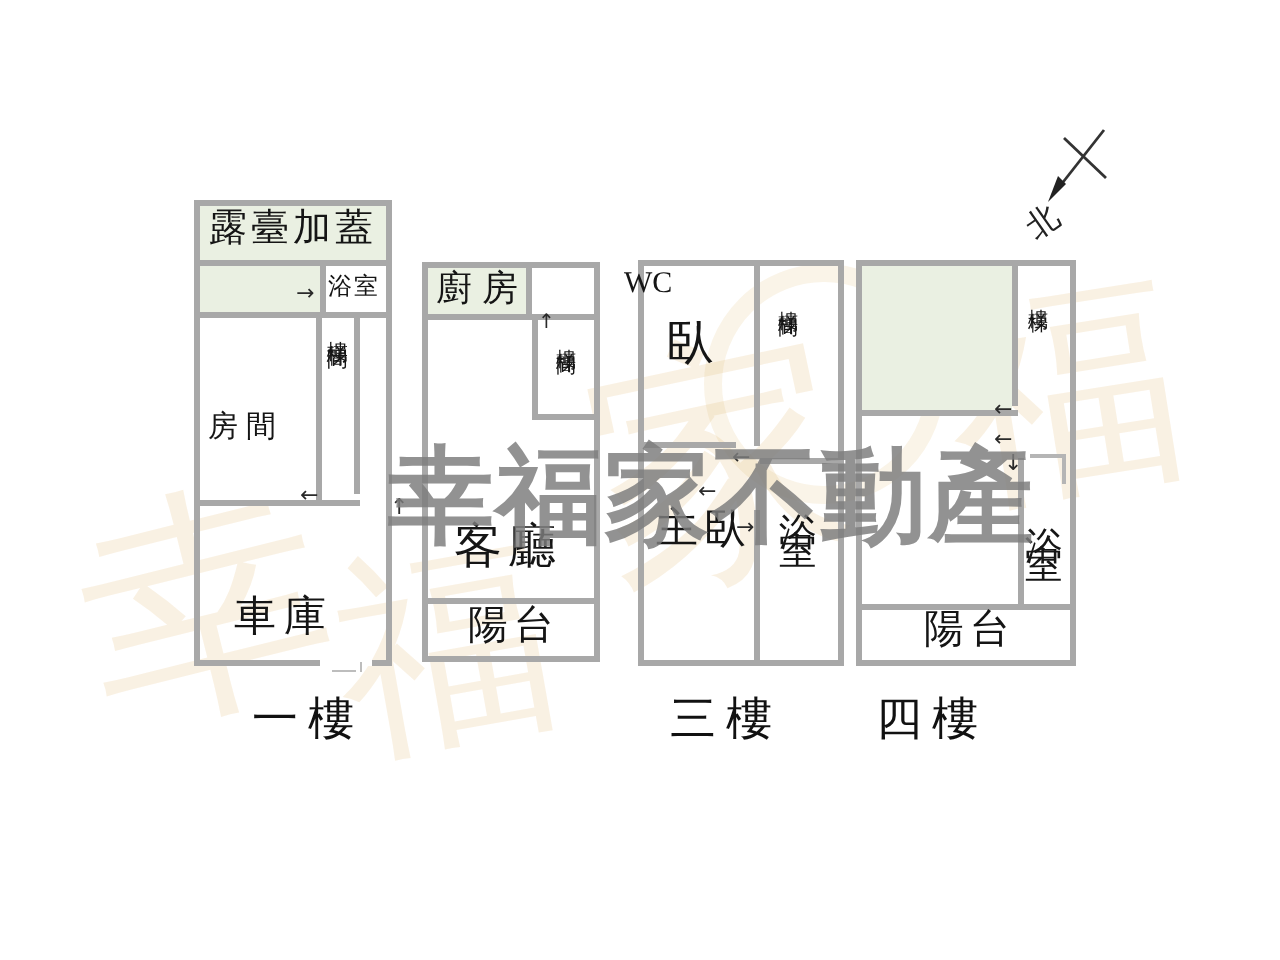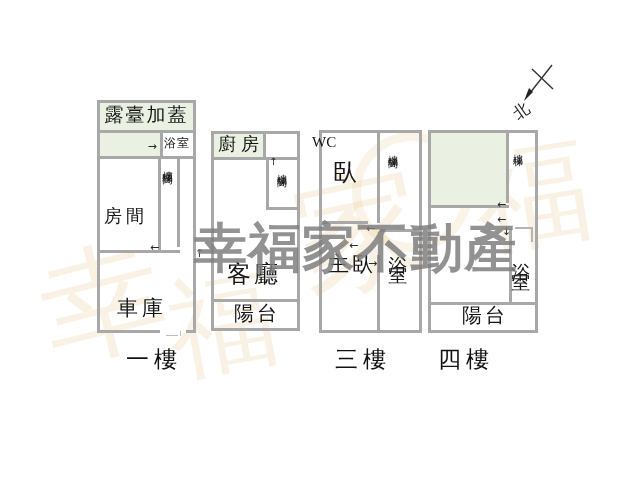--- a/index.html
+++ b/index.html
@@ -50,21 +50,21 @@
     <div class="wall" style="left:0;top:53px;width:93px;height:3px;"></div>
     <div class="wall" style="left:60px;top:30px;width:3px;height:23px;"></div>
     <div class="wall" style="left:58px;top:56px;width:3px;height:94px;"></div>
     <div class="wall" style="left:77px;top:56px;width:3px;height:88px;"></div>
     <div class="wall" style="left:0;top:147px;width:80px;height:3px;"></div>
     <div class="gap" style="left:60px;bottom:-3px;width:26px;height:3px;"></div>
   </div>
   <div class="lbl" style="left:100px;top:104px;width:93px;text-align:center;font-size:19px;letter-spacing:2px;">露臺加蓋</div>
   <div class="lbl" style="left:164px;top:137px;font-size:12px;letter-spacing:1px;">浴室</div>
   <div class="lbl vtext" style="left:161px;top:162px;font-size:10.5px;letter-spacing:2px;">樓梯間</div>
-  <div class="lbl" style="left:104px;top:206px;font-size:18px;letter-spacing:4px;text-align:right;">房間</div>
+  <div class="lbl" style="left:104px;top:206px;font-size:15px;letter-spacing:4px;text-align:right;">房間</div>
   <div class="lbl" style="left:117px;top:296px;font-size:21px;letter-spacing:4px;">車庫</div>
   <div class="arrow" style="left:148px;top:141px;font-size:11px;transform:scaleX(-1);">←</div>
   <div class="arrow" style="left:150px;top:242px;font-size:11px;">←</div>
   <div class="arrow" style="left:195px;top:248px;font-size:11px;">↑</div>
   <div class="tick" style="left:166px;top:335px;width:12px;height:1px;"></div>
   <div class="tick" style="left:180px;top:331px;width:1px;height:5px;"></div>
   <div class="floorname" style="left:126px;top:344px;font-family:Liberation Serif, serif;">一樓</div>
 
   <div class="floor" style="left:211px;top:131px;width:89px;height:200px;">
     <div class="tint" style="left:0;top:0;width:49px;height:23px;"></div>

